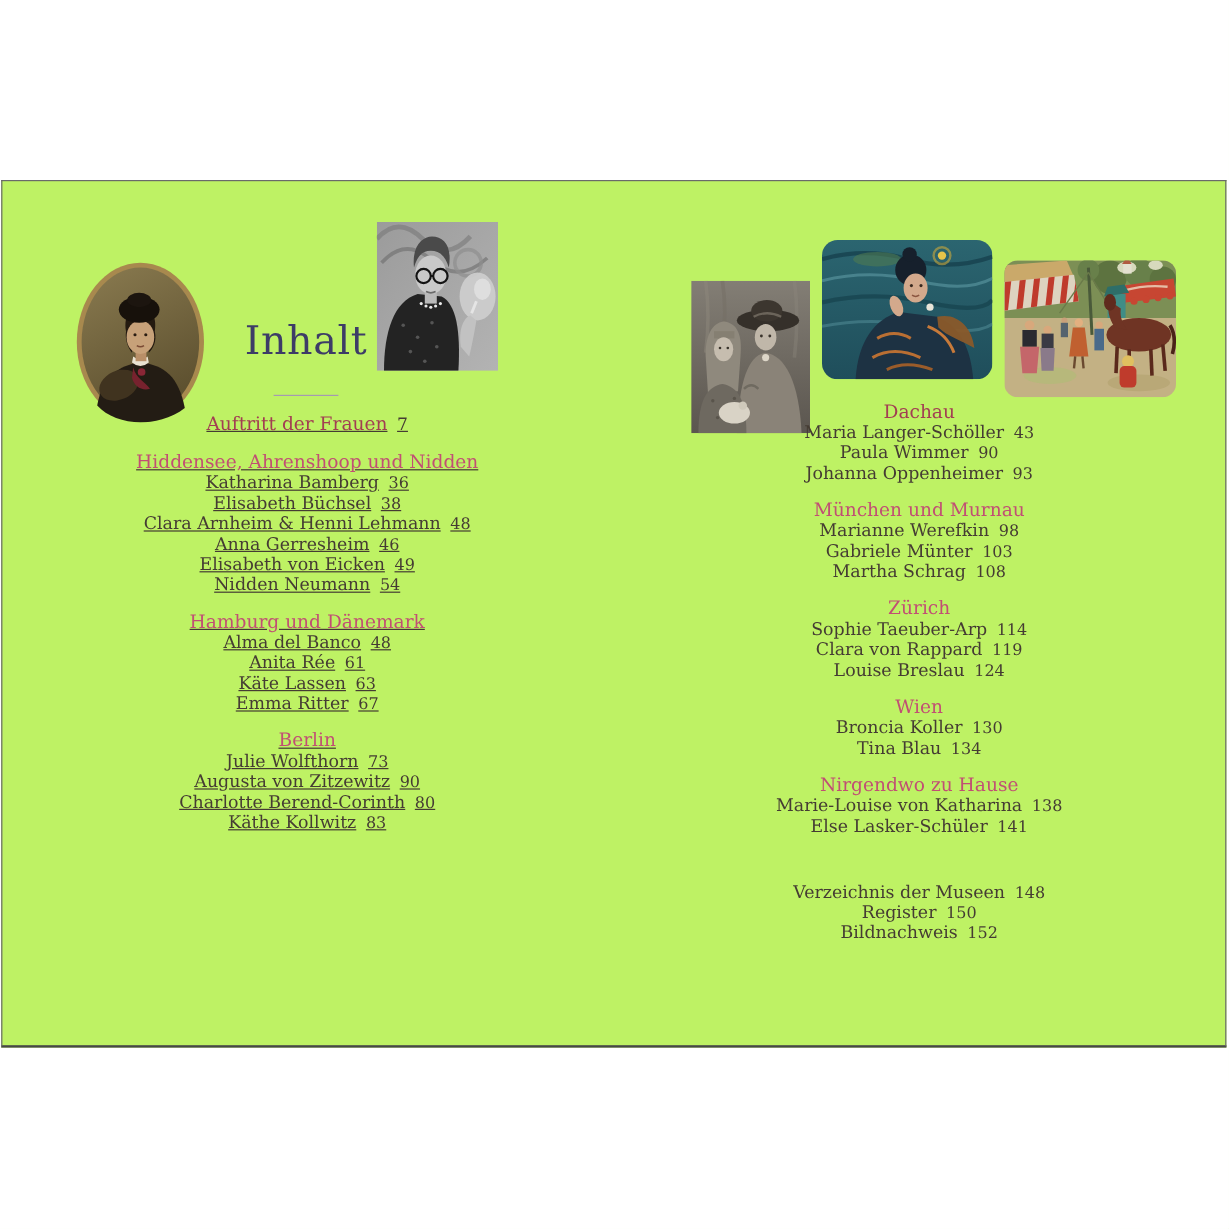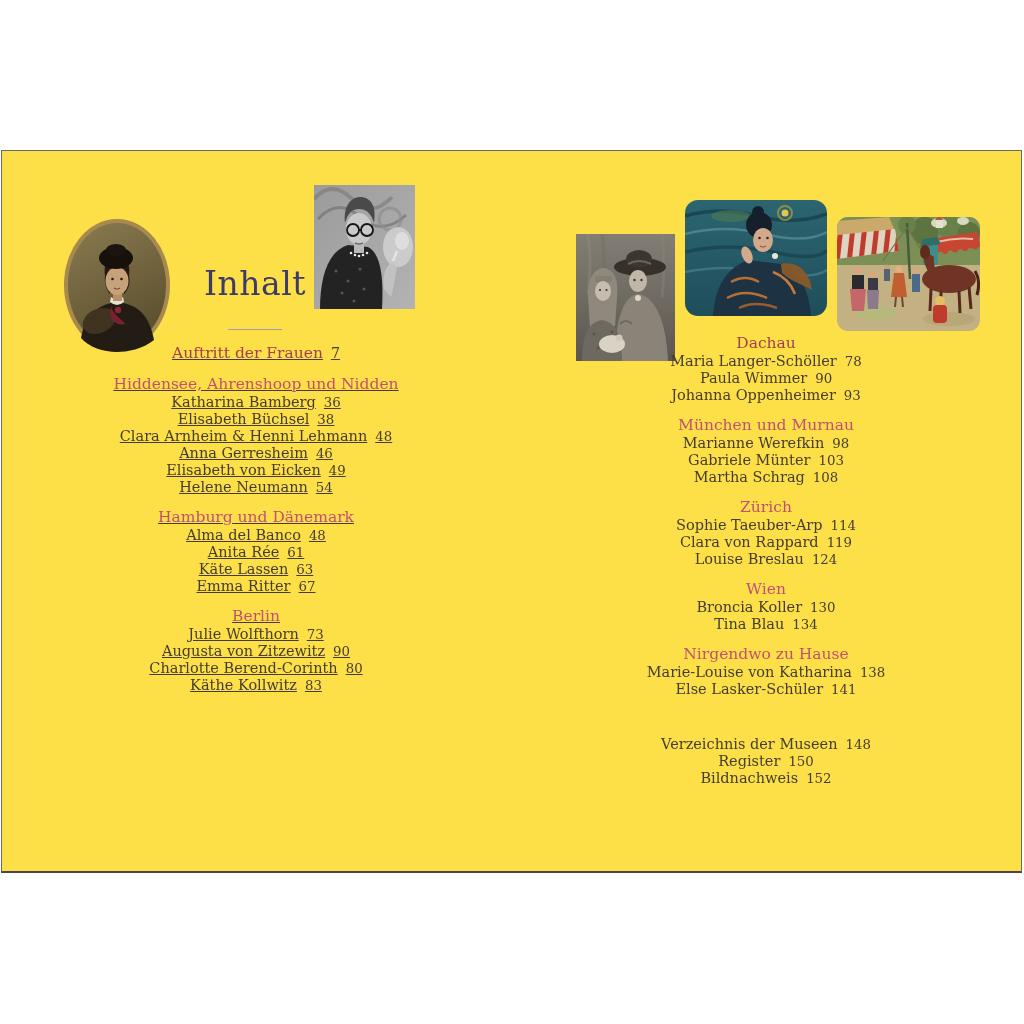--- a/index.html
+++ b/index.html
@@ -1,18 +1,18 @@
 <!DOCTYPE html>
 <html style="--title-navy: #3d3c67; --heading-pink: #c14f74; --heading-dark: #a23e52; --text-dark: #453c33; --divider: #a59bb0;"><head>
 <meta charset="utf-8">
 <style>
   html,body{margin:0;padding:0;background:#ffffff;}
   .canvas{position:relative;width:1024px;height:1024px;background:#ffffff;overflow:hidden;
           font-family:"DejaVu Serif","Liberation Serif",serif;}
-  .spread{position:absolute;left:1px;top:150px;width:1019px;height:720px;background:#fde047;
+  .spread{position:absolute;left:1px;top:150px;width:1019px;height:720px;background:#bef264;
           border:1px solid #6a6a6a;border-bottom:2px solid #474747;}
   .img{position:absolute;display:block;}
   .rounded{border-radius:13px;overflow:hidden;}
   .page-title{position:absolute;left:128px;top:113px;width:250px;text-align:center;
               font-size:33px;letter-spacing:.5px;color:var(--title-navy);}
   .title-rule{position:absolute;left:226px;top:178px;width:54px;height:1px;background:var(--divider);}
   .toc{position:absolute;width:400px;text-align:center;color:var(--text-dark);}
   .toc-left{left:54px;top:193px;text-decoration:underline;}
   .toc-right{left:564px;top:183px;}
   .section{margin-top:12px;}
@@ -99,21 +99,21 @@
         <div class="section">
           <div class="toc-heading dark"><span>Auftritt der Frauen</span><span class="pg">7</span></div>
         </div>
         <div class="section">
           <div class="toc-heading pink"><span>Hiddensee, Ahrenshoop und Nidden</span></div>
           <div class="entry"><span>Katharina Bamberg</span><span class="pg">36</span></div>
           <div class="entry"><span>Elisabeth Büchsel</span><span class="pg">38</span></div>
           <div class="entry"><span>Clara Arnheim &amp; Henni Lehmann</span><span class="pg">48</span></div>
           <div class="entry"><span>Anna Gerresheim</span><span class="pg">46</span></div>
           <div class="entry"><span>Elisabeth von Eicken</span><span class="pg">49</span></div>
-          <div class="entry"><span>Helene Neumann</span><span class="pg">54</span></div>
+          <div class="entry"><span>Nidden Neumann</span><span class="pg">54</span></div>
         </div>
         <div class="section">
           <div class="toc-heading pink"><span>Hamburg und Dänemark</span></div>
           <div class="entry"><span>Alma del Banco</span><span class="pg">48</span></div>
           <div class="entry"><span>Anita Rée</span><span class="pg">61</span></div>
           <div class="entry"><span>Käte Lassen</span><span class="pg">63</span></div>
           <div class="entry"><span>Emma Ritter</span><span class="pg">67</span></div>
         </div>
         <div class="section">
           <div class="toc-heading pink"><span>Berlin</span></div>
@@ -255,21 +255,21 @@
         <rect x="75" y="57" width="8" height="18" fill="#4a6a8a"></rect>
       <circle cx="103" cy="84" r="5" fill="#e0c060"></circle>
       <rect x="96" y="88" width="14" height="18" rx="4" fill="#bf3b2c"></rect>
       <circle cx="50" cy="50" r="2.5" fill="#c9a07a"></circle>
         <rect x="47" y="52" width="6" height="12" fill="#55636e"></rect>
     </svg>
 
     <div class="toc toc-right">
         <div class="section">
           <div class="toc-heading dark"><span>Dachau</span></div>
-          <div class="entry"><span>Maria Langer-Schöller</span><span class="pg">78</span></div>
+          <div class="entry"><span>Maria Langer-Schöller</span><span class="pg">43</span></div>
           <div class="entry"><span>Paula Wimmer</span><span class="pg">90</span></div>
           <div class="entry"><span>Johanna Oppenheimer</span><span class="pg">93</span></div>
         </div>
         <div class="section">
           <div class="toc-heading pink"><span>München und Murnau</span></div>
           <div class="entry"><span>Marianne Werefkin</span><span class="pg">98</span></div>
           <div class="entry"><span>Gabriele Münter</span><span class="pg">103</span></div>
           <div class="entry"><span>Martha Schrag</span><span class="pg">108</span></div>
         </div>
         <div class="section">

